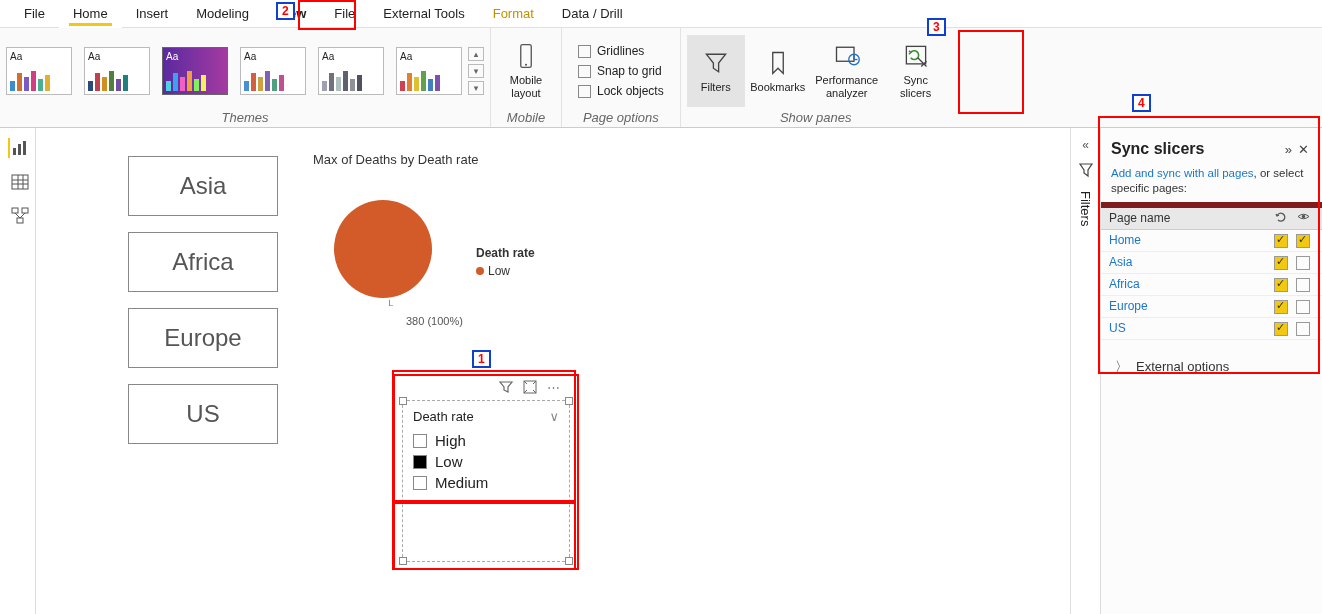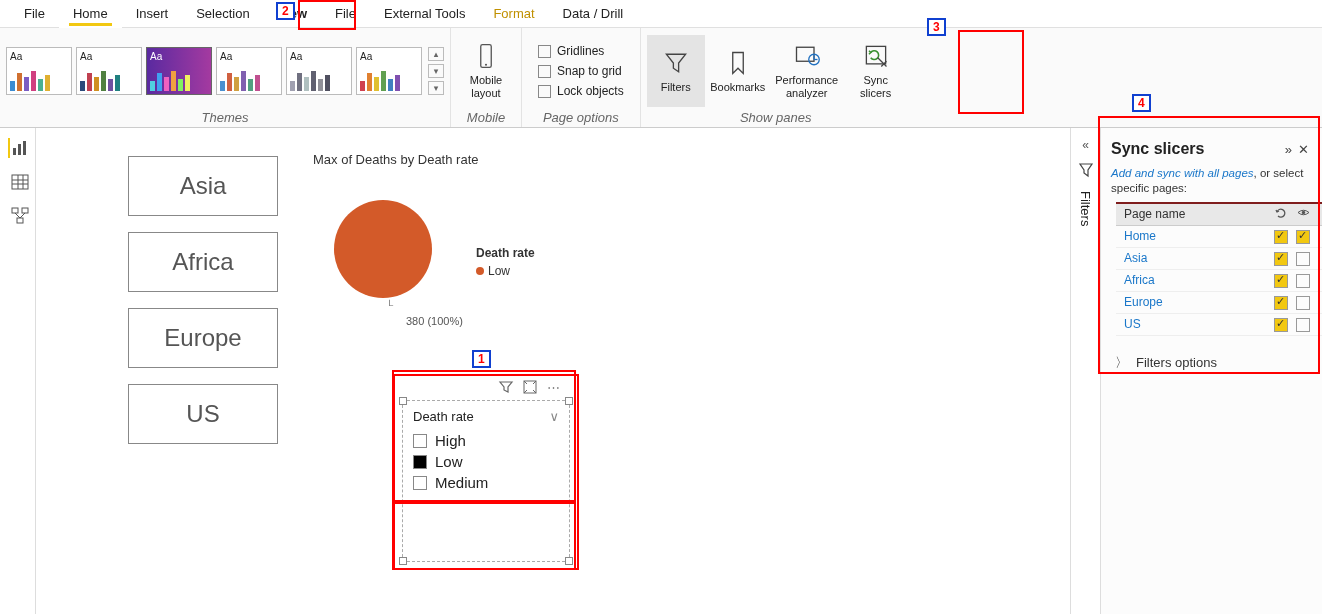--- a/index.html
+++ b/index.html
@@ -18,21 +18,21 @@
   .ribbon-group { display:flex; flex-direction:column; align-items:center; padding: 4px 6px 0 6px; border-right: 1px solid #e3e3e3; }
   .ribbon-group-content { flex:1; display:flex; align-items:center; gap:4px; }
   .ribbon-group-label { font-size: 13px; color: #666; padding-bottom:2px;font-style:italic; }
 
   
   .theme-thumb { width: 66px; height: 48px; border: 1px solid #bbb; background: #fff; display:flex; flex-direction:column; padding:3px; cursor:pointer; }
   .theme-thumb .aa { font-size:10px; }
   .theme-thumb .bars { display:flex; align-items:flex-end; gap:2px; height:24px; margin-top:auto; }
   .theme-thumb .bars span { display:block; width:5px; }
   .theme-thumb.dark { background: linear-gradient(90deg,#5a2aa0,#a43aa0); color:#fff; border:1px solid #666; }
-  .themes-wrap { display:flex; gap:4px; }
+  .themes-wrap { display:flex; gap:12px; }
   .themes-control { width:16px; display:flex; flex-direction:column; justify-content:space-between; margin-left:2px; height:48px;}
   .themes-control div { border:1px solid #bbb; height:14px; font-size:9px; line-height:12px; text-align:center; cursor:pointer; color:#666;}
 
   
   .rbtn { display:flex; flex-direction:column; align-items:center; justify-content:center; width:58px; height:72px; font-size:11px; text-align:center; cursor:pointer; line-height:1.15; padding:2px;}
   .rbtn.active { background:#e4e4e4; }
   .rbtn svg { width:28px; height:28px; margin-bottom:4px; }
 
   .check-row { display:flex; align-items:center; gap:6px; font-size:12px; padding:2px 0;}
   .check-box { width:13px; height:13px; border:1px solid #888; }
@@ -68,22 +68,22 @@
   .filters-rail { width:30px; border-left:1px solid #ddd; display:flex; flex-direction:column; align-items:center; padding-top:10px; gap:10px;}
   .filters-rail .collapse { font-size:12px; color:#555; cursor:pointer;}
   .filters-label { writing-mode: vertical-rl; font-size:13px; color:#222; cursor:pointer;}
 
   
   .sync-pane { width:222px; border-left:1px solid #ddd; background:#fcfcfc; padding:8px 0 0 0;}
   .sync-header { display:flex; align-items:center; padding:4px 10px 8px 10px;}
   .sync-header-title { font-size:16px; font-weight:600; flex:1;}
   .sync-header span.ico { cursor:pointer; padding:0 3px; color:#444;}
   .sync-desc { font-size:11.5px; padding:0 10px 6px 10px; color:#333; line-height:1.3;}
-  .sync-desc a { color:#1a77c9; cursor:pointer;font-style:italic;}
-  .sync-table { border-top:2px solid #7f1d1d;margin-left:15px; }
+  .sync-desc a { color:#1a77c9; cursor:pointer;}
+  .sync-table { border-top:6px solid #7f1d1d; }
   .sync-row { display:flex; align-items:center; height:22px; padding:0 8px; font-size:12px; border-bottom:1px solid #eee;}
   .sync-row.header { background:#e8e8e8; border-bottom:1px solid #ccc;}
   .sync-row .pname { flex:1; color:#1a77c9; cursor:pointer;}
   .sync-row.header .pname { color:#333;}
   .sync-col-ico { width:22px; text-align:center;}
   .sync-cb { width:14px; height:14px; border:1px solid #999; display:inline-block; vertical-align:middle; cursor:pointer;}
   .sync-cb.checked { background:#f2c811; position:relative;}
   .sync-cb.checked::after { content:"✓"; position:absolute; left:1px; top:-2px; font-size:11px; color:#333;}
   .adv-opt { display:flex; align-items:center; gap:8px; padding:18px 10px 10px 14px; font-size:13px; cursor:pointer; color:#333;}
 
@@ -93,21 +93,21 @@
 
   svg { overflow:visible; }
 </style>
 </head>
 <body>
 
 <div class="ribbon-tabs">
   <div class="ribbon-tab">File</div>
   <div class="ribbon-tab active underline-yellow">Home</div>
   <div class="ribbon-tab">Insert</div>
-  <div class="ribbon-tab">Selection</div>
+  <div class="ribbon-tab">Modeling</div>
   <div class="ribbon-tab" style="font-weight:600;">View</div>
   <div class="ribbon-tab">File</div>
   <div class="ribbon-tab">External Tools</div>
   <div class="ribbon-tab format">Format</div>
   <div class="ribbon-tab">Data / Drill</div>
 </div>
 
 <div class="ribbon-body">
 
   <div class="ribbon-group" style="flex: 0 0 auto;">
@@ -385,21 +385,21 @@
           <span class="sync-col-ico"><span class="sync-cb"></span></span>
         </div>
       <div class="sync-row">
           <span class="pname">US</span>
           <span class="sync-col-ico"><span class="sync-cb checked"></span></span>
           <span class="sync-col-ico"><span class="sync-cb"></span></span>
         </div>
     </div>
     <div class="adv-opt">
       <span>〉</span>
-      <span>Filters options</span>
+      <span>External options</span>
     </div>
   </div>
 </div>
 
 <div class="num" style="left:276px; top:2px;">2</div>
 <div class="callout" style="left:298px; top:0px; width:58px; height:30px;"></div>
 
 <div class="num" style="left:927px; top:18px;">3</div>
 <div class="callout" style="left:958px; top:30px; width:66px; height:84px;"></div>
 

